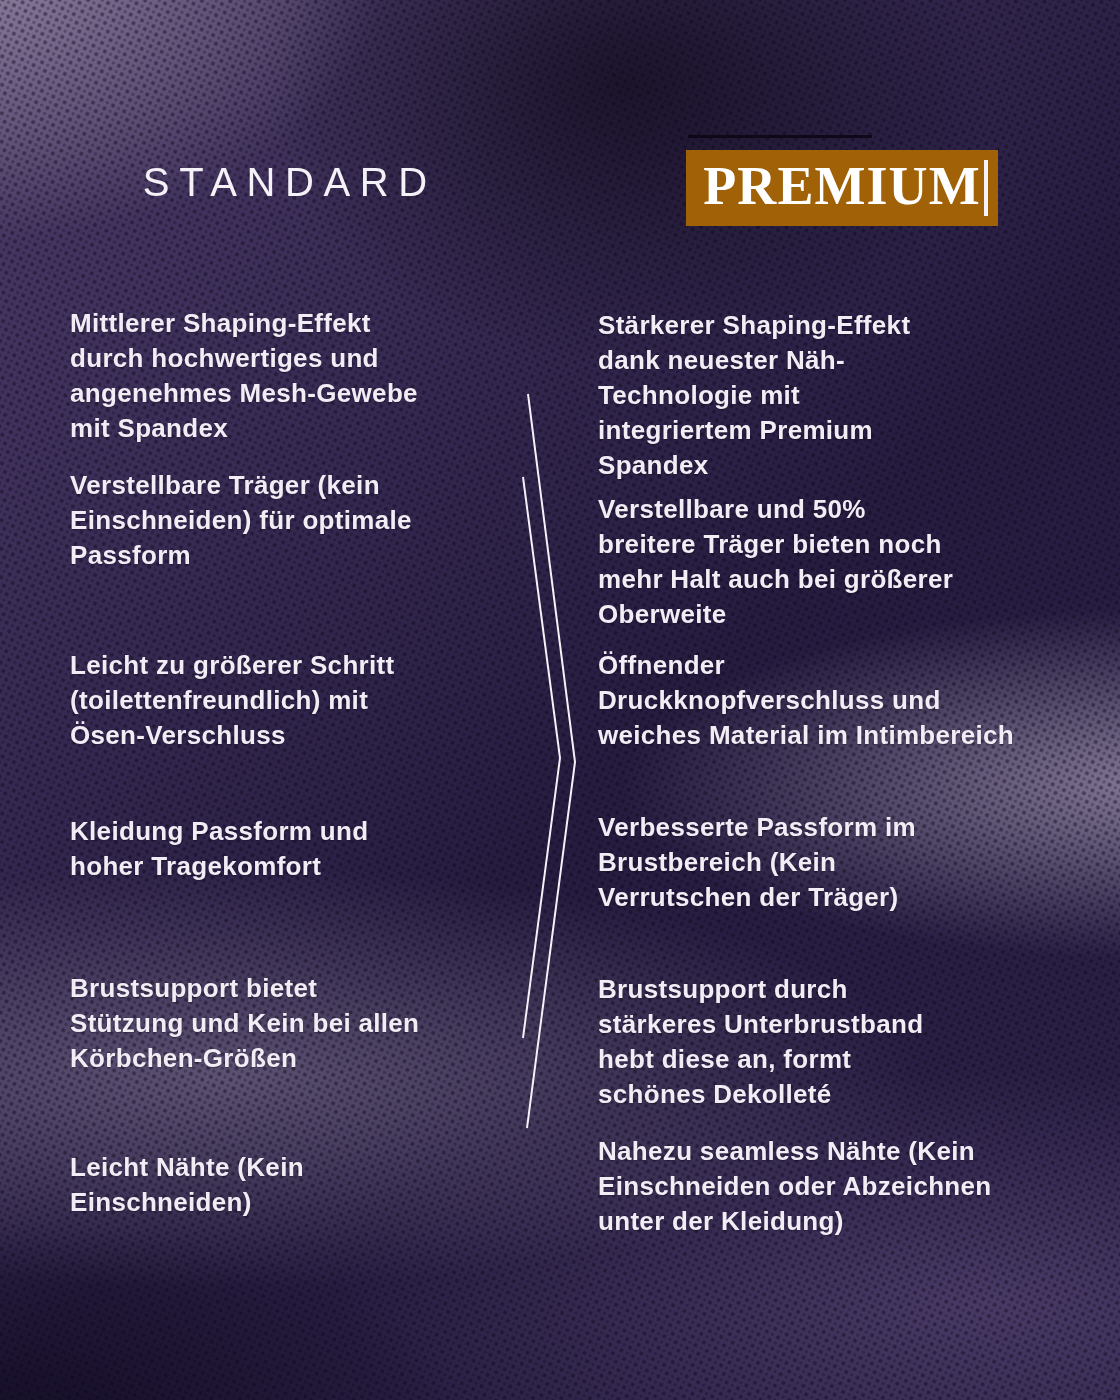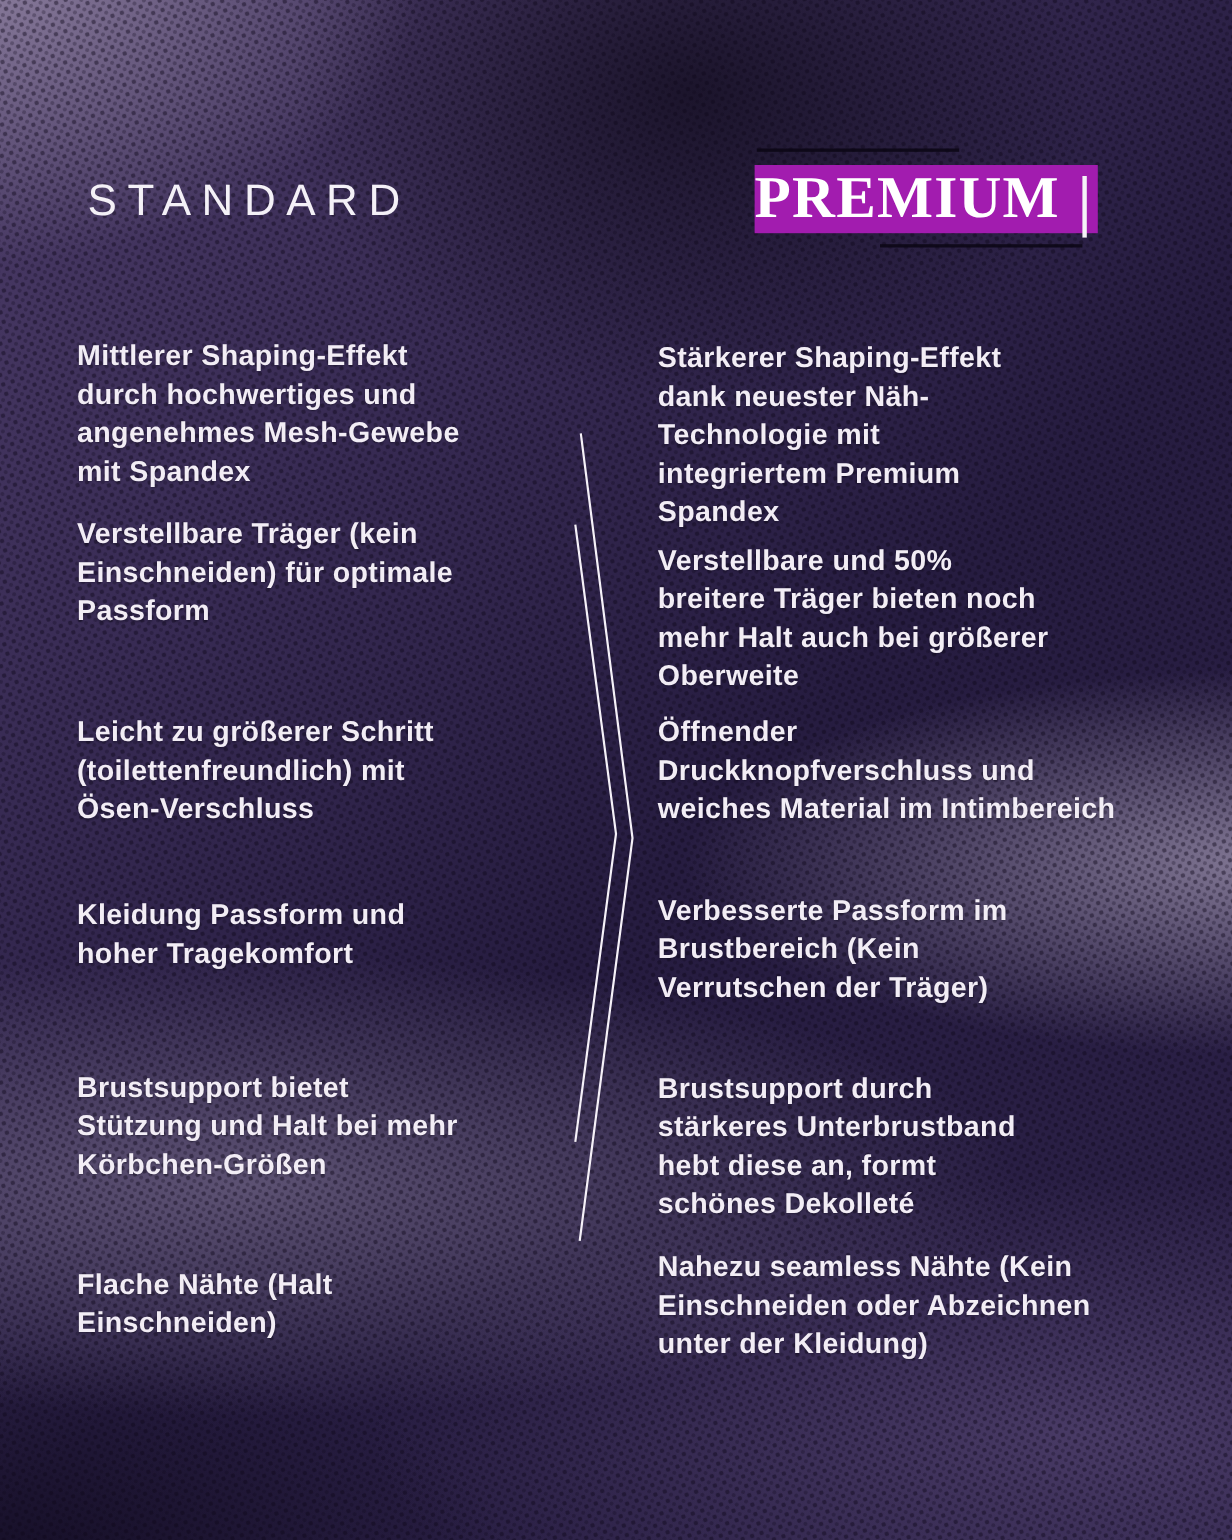--- a/index.html
+++ b/index.html
@@ -27,29 +27,29 @@
     position:absolute;left:-25%;top:-25%;width:150%;height:150%;
     transform:rotate(-18deg);
     background-image:
       radial-gradient(circle, rgba(14,7,26,0.45) 1.7px, rgba(14,7,26,0) 2.4px),
       radial-gradient(circle, rgba(14,7,26,0.28) 1.4px, rgba(14,7,26,0) 2.1px);
     background-size:9px 9px, 9px 9px;
     background-position:0 0, 4.5px 4.5px;
   }
   .standard-title{
     position:absolute;left:70px;top:160px;width:430px;
-    text-align:left;
+    text-align:center;
     color:#f4f1f7;
     font-size:40px;font-weight:400;
     letter-spacing:0.24em;text-indent:0.24em;
   }
   .premium-box{
-    position:absolute;left:686px;top:150px;width:312px;height:62px;
-    background:#a21caf;
-    display:flex;align-items:center;
+    position:absolute;left:686px;top:150px;width:312px;height:76px;
+    background:#a16207;
+    display:flex;align-items:center;justify-content:center;
   }
   .premium-title{
     font-family:"Liberation Serif", serif;
     font-weight:700;
     font-size:54px;
     color:#ffffff;
     letter-spacing:0.02em;
     line-height:1;
     padding-bottom:4px;
   }
@@ -103,23 +103,23 @@
 mit Spandex</div>
   <div class="feature col-left f-l2">Verstellbare Träger (kein
 Einschneiden) für optimale
 Passform</div>
   <div class="feature col-left f-l3">Leicht zu größerer Schritt
 (toilettenfreundlich) mit
 Ösen-Verschluss</div>
   <div class="feature col-left f-l4">Kleidung Passform und
 hoher Tragekomfort</div>
   <div class="feature col-left f-l5">Brustsupport bietet
-Stützung und Halt bei mehr
+Stützung und Kein bei allen
 Körbchen-Größen</div>
-  <div class="feature col-left f-l6">Flache Nähte (Halt
+  <div class="feature col-left f-l6">Leicht Nähte (Kein
 Einschneiden)</div>
 
   <div class="feature col-right f-r1">Stärkerer Shaping-Effekt
 dank neuester Näh-
 Technologie mit
 integriertem Premium
 Spandex</div>
   <div class="feature col-right f-r2">Verstellbare und 50%
 breitere Träger bieten noch
 mehr Halt auch bei größerer

